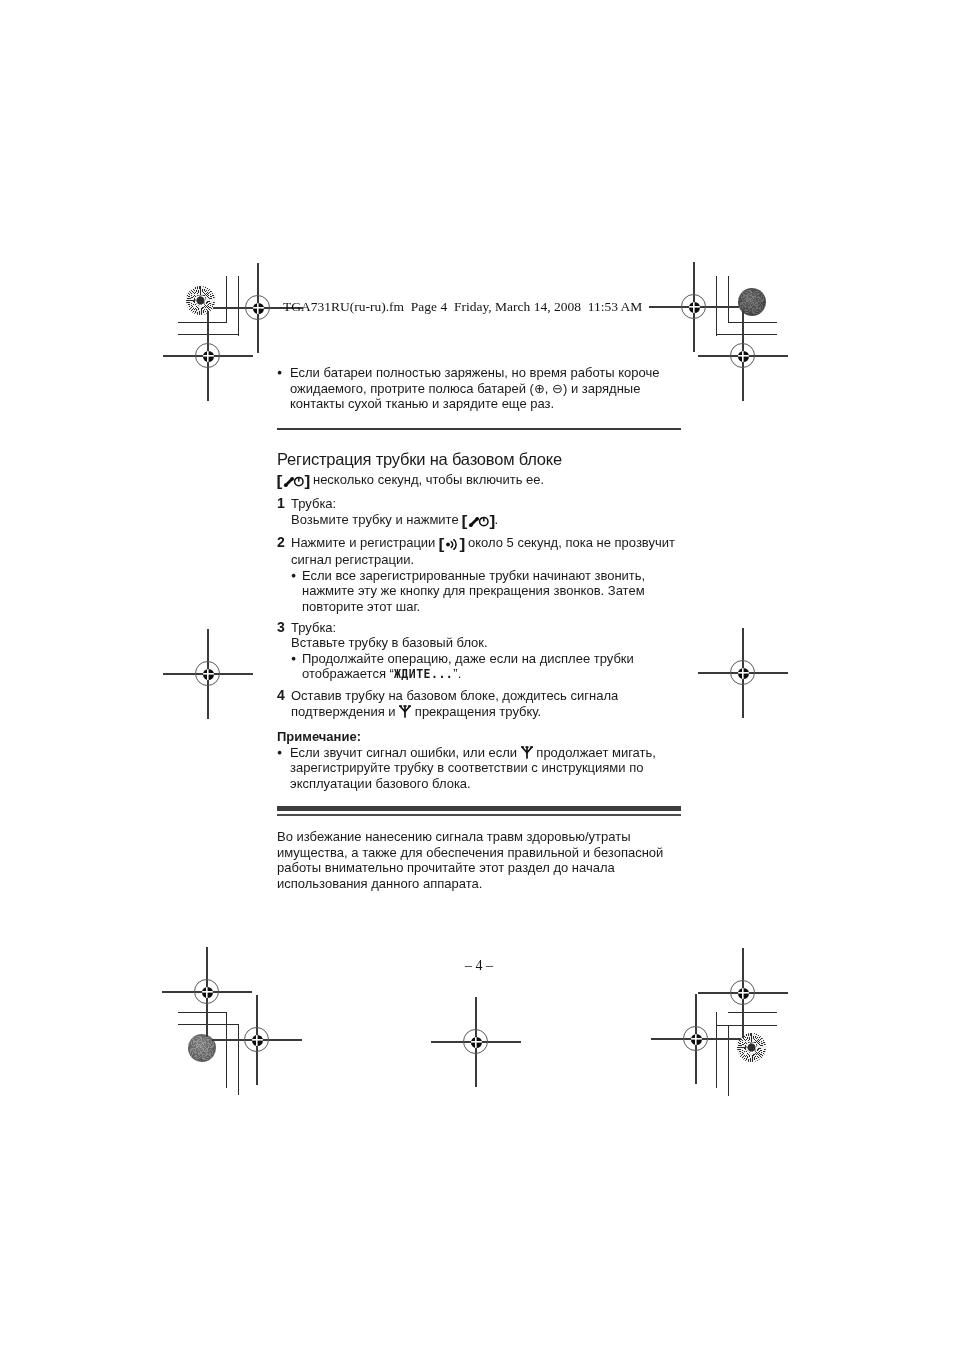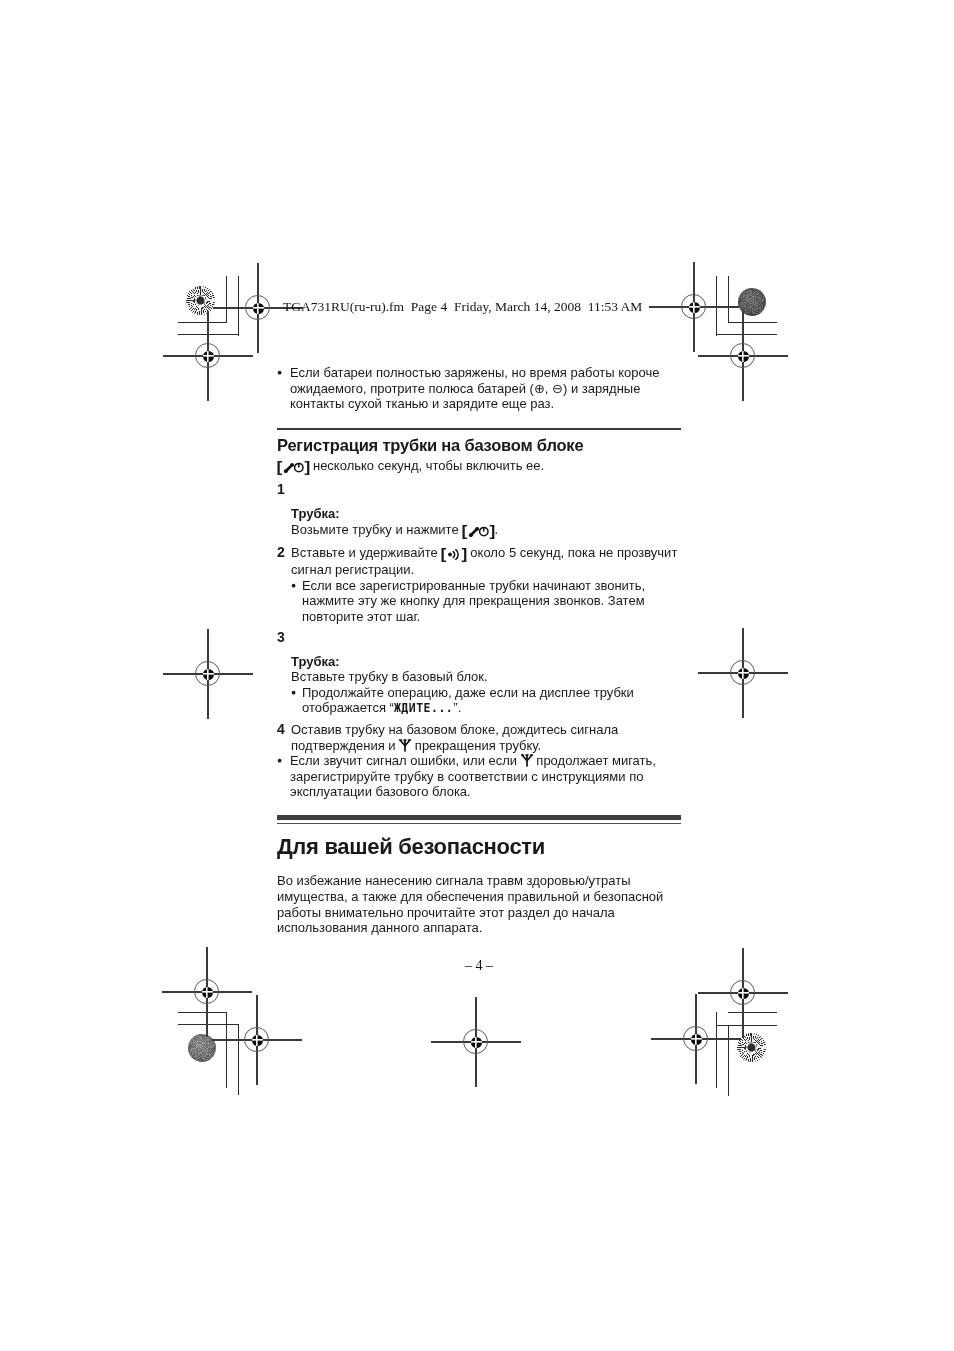--- a/index.html
+++ b/index.html
@@ -33,27 +33,27 @@
       repeating-conic-gradient(rgba(255,255,255,.16) 0deg 2deg, rgba(0,0,0,.12) 2deg 4.5deg),
       radial-gradient(circle at 45% 40%, #909090, #636363 75%);}
   
   .doc-header{position:absolute;left:283px;top:299px;font-family:"Liberation Serif","DejaVu Serif",serif;
     font-size:13.5px;color:#141414;white-space:pre;}
   
   .content{position:absolute;left:277px;top:365px;width:404px;font-size:13px;line-height:15.6px;}
   .bullet-item{position:relative;padding-left:13px;}
   .dot{position:absolute;left:0;top:0;font-size:8.5px;line-height:15.6px;}
   .rule{height:2px;background:#3a3a3a;margin-top:16px;}
-  .sec-title{font-size:16.5px;line-height:20px;font-weight:bold;letter-spacing:-0.2px;margin-top:5px;}
+  .sec-title{font-size:16.5px;line-height:20px;font-weight:normal;letter-spacing:-0.2px;margin-top:19px;}
   .para{margin-top:3px;}
   .steps{margin-top:7px;}
   .step{display:flex;margin-top:5px;}
   .step-num{flex:none;width:14px;font-weight:bold;font-size:14px;}
   .step-content{flex:1;min-width:0;}
-  .step-label{font-weight:bold;margin-top:24px;}
+  .step-label{font-weight:normal;}
   .sub{position:relative;padding-left:11px;width:372px;}
   .sub .dot{line-height:15.6px;}
   .narrow{max-width:348px;}
   .note-heading{font-weight:bold;margin-top:10px;}
   .bar{margin-top:15px;height:5px;background:#3d3d3d;}
   .bar-line{margin-top:3px;height:1.5px;background:#4d4d4d;}
   .main-title{font-size:22px;line-height:26px;font-weight:bold;letter-spacing:-0.3px;margin-top:10px;}
   .safety-para{margin-top:13px;}
   .page-num{position:absolute;left:277px;top:958px;width:404px;text-align:center;
     font-family:"Liberation Serif","DejaVu Serif",serif;font-size:14px;color:#141414;}
@@ -208,21 +208,21 @@
               <span class="br">]</span>
             </span><span>.</span>
         </div>
       </div>
     </div>
 
     <div class="step">
       <div class="step-num">2</div>
       <div class="step-content">
         <div>
-          <span>Вставьте и удерживайте </span><span class="key">
+          <span>Нажмите и регистрации </span><span class="key">
               <span class="br">[</span>
               <svg width="14" height="13" viewBox="0 0 14 13">
                 <circle cx="3" cy="6.5" r="1.9" fill="#111"></circle>
                 <path d="M6.2,3.6 A3.6,3.6 0 0 1 6.2,9.4" fill="none" stroke="#111" stroke-width="1.5" stroke-linecap="round"></path>
                 <path d="M8.8,1.7 A6.1,6.1 0 0 1 8.8,11.3" fill="none" stroke="#111" stroke-width="1.5" stroke-linecap="round"></path>
               </svg>
               <span class="br">]</span>
             </span><span> около 5 секунд, пока не прозвучит сигнал регистрации.</span>
         </div>
         <div class="bullet-item sub">
@@ -257,37 +257,37 @@
                   <line x1="9.6" y1="1" x2="11.4" y2="1"></line>
                   <line x1="5.1" y1="1" x2="6.9" y2="1"></line>
                 </g>
               </svg></span><span> прекращения трубку.</span>
         </div>
       </div>
     </div>
 
   </div>
 
+  <div class="note-heading">Примечание:</div>
 
   <div class="bullet-item">
     <span class="dot">●</span>
     <span>Если звучит сигнал ошибки, или если </span><span class="inline-icon"><svg width="12" height="13" viewBox="0 0 12 13">
           <g stroke="#111" stroke-width="1.7" stroke-linecap="round" fill="none">
             <line x1="6" y1="1.3" x2="6" y2="12"></line>
             <line x1="1.2" y1="1.3" x2="6" y2="6.6"></line>
             <line x1="10.8" y1="1.3" x2="6" y2="6.6"></line>
             <line x1="0.6" y1="1" x2="2.4" y2="1"></line>
             <line x1="9.6" y1="1" x2="11.4" y2="1"></line>
             <line x1="5.1" y1="1" x2="6.9" y2="1"></line>
           </g>
         </svg></span><span> продолжает мигать, зарегистрируйте трубку в соответствии с инструкциями по эксплуатации базового блока.</span>
   </div>
 
   <div class="bar"></div>
   <div class="bar-line"></div>
 
-  <div class="main-title">Для вашей безопасности</div>
 
   <div class="safety-para">Во избежание нанесению сигнала травм здоровью/утраты имущества, а также для обеспечения правильной и безопасной работы внимательно прочитайте этот раздел до начала использования данного аппарата.</div>
 
 </div>
 
 <div class="page-num">– 4 –</div>
 
 </body></html>

